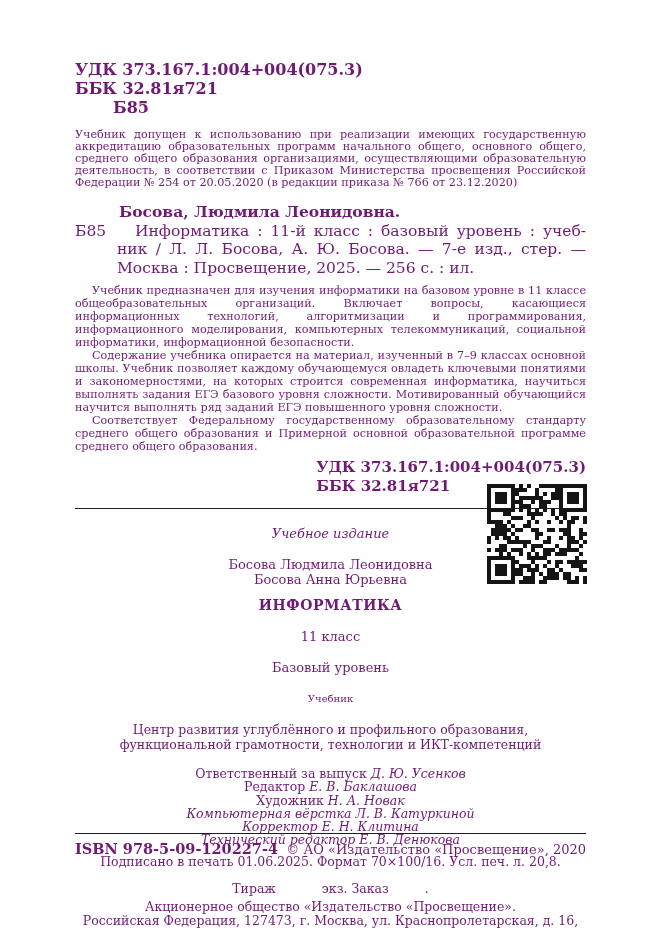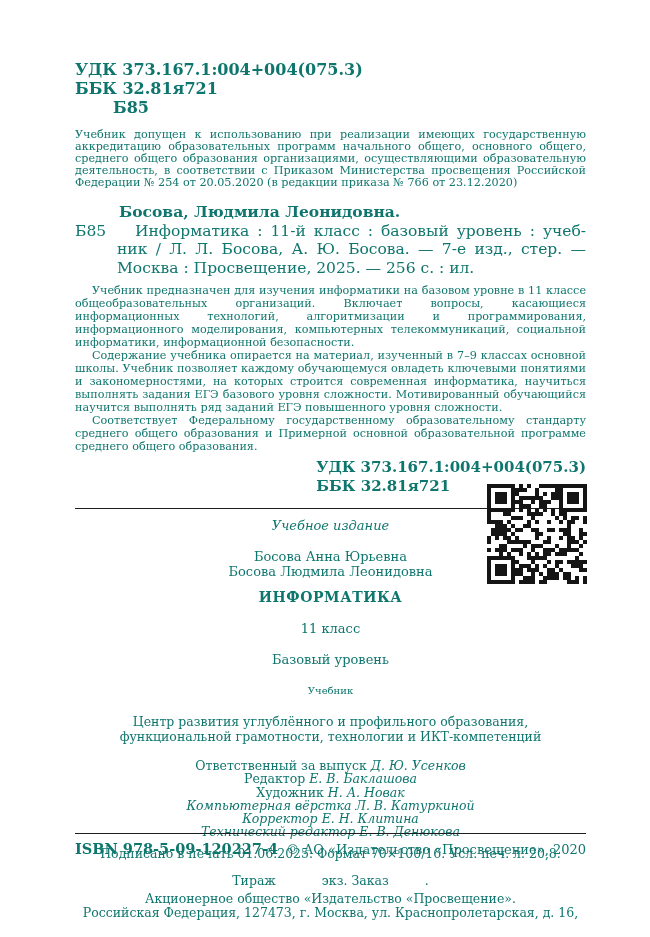--- a/index.html
+++ b/index.html
@@ -1,20 +1,20 @@
 <!DOCTYPE html>
 <html><head>
 <meta charset="utf-8">
 <style>
   html,body{margin:0;padding:0;background:#ffffff;}
   .page{
     position:relative;
     width:650px;height:937px;
     background:#ffffff;
-    color:#0f766e;
+    color:#701a75;
     font-family:"DejaVu Serif","Liberation Serif",serif;
     overflow:hidden;
   }
   .content{padding:60px 64px 0 75px;}
 
   
   .udk-top{font-weight:bold;font-size:16px;line-height:19px;}
   .code-top{font-weight:bold;font-size:16px;line-height:19px;margin-left:38px;}
 
   
@@ -42,21 +42,21 @@
   
   .codes-right{
     margin-top:5px;margin-left:auto;width:fit-content;
     font-weight:bold;font-size:15px;line-height:19px;text-align:left;
   }
 
   .rule{border:0;border-top:1.3px solid #1e1e1e;margin:12px 0 0 0;}
 
   
   .edition{text-align:center;font-size:12.5px;line-height:14px;}
-  .edition-type{margin-top:10px;font-style:italic;font-size:13px;}
+  .edition-type{margin-top:18px;font-style:italic;font-size:13px;}
   .ed-authors{margin-top:17px;line-height:14.5px;font-size:13px;}
   .ed-title{margin-top:11px;font-weight:bold;font-size:14px;letter-spacing:.6px;}
   .ed-grade{margin-top:18px;font-size:13px;}
   .ed-level{margin-top:17px;font-size:13px;}
   .ed-kind{margin-top:17px;font-size:10px;}
   .ed-center{margin-top:17px;line-height:14.6px;}
   .staff{margin-top:15px;line-height:13.2px;}
   .staff .name{font-style:italic;margin-left:4px;}
   .staff .it{font-style:italic;}
   .print-info{margin-top:9px;}
@@ -111,22 +111,22 @@
     <div class="codes-right">
       <div>УДК 373.167.1:004+004(075.3)</div>
       <div>ББК 32.81я721</div>
     </div>
 
     <hr class="rule">
 
     <div class="edition">
       <div class="edition-type">Учебное издание</div>
       <div class="ed-authors">
+        <div>Босова Людмила Леонидовна</div>
         <div>Босова Анна Юрьевна</div>
-        <div>Босова Людмила Леонидовна</div>
       </div>
       <div class="ed-title">ИНФОРМАТИКА</div>
       <div class="ed-grade">11 класс</div>
       <div class="ed-level">Базовый уровень</div>
       <div class="ed-kind">Учебник</div>
       <div class="ed-center">Центр развития углублённого и профильного образования, функциональной грамотности, технологии и ИКТ-компетенций</div>
 
       <div class="staff">
         <div><span class="role">Ответственный за выпуск</span><span class="name">Д. Ю. Усенков</span></div>
         <div><span class="role">Редактор</span><span class="name">Е. В. Баклашова</span></div>

